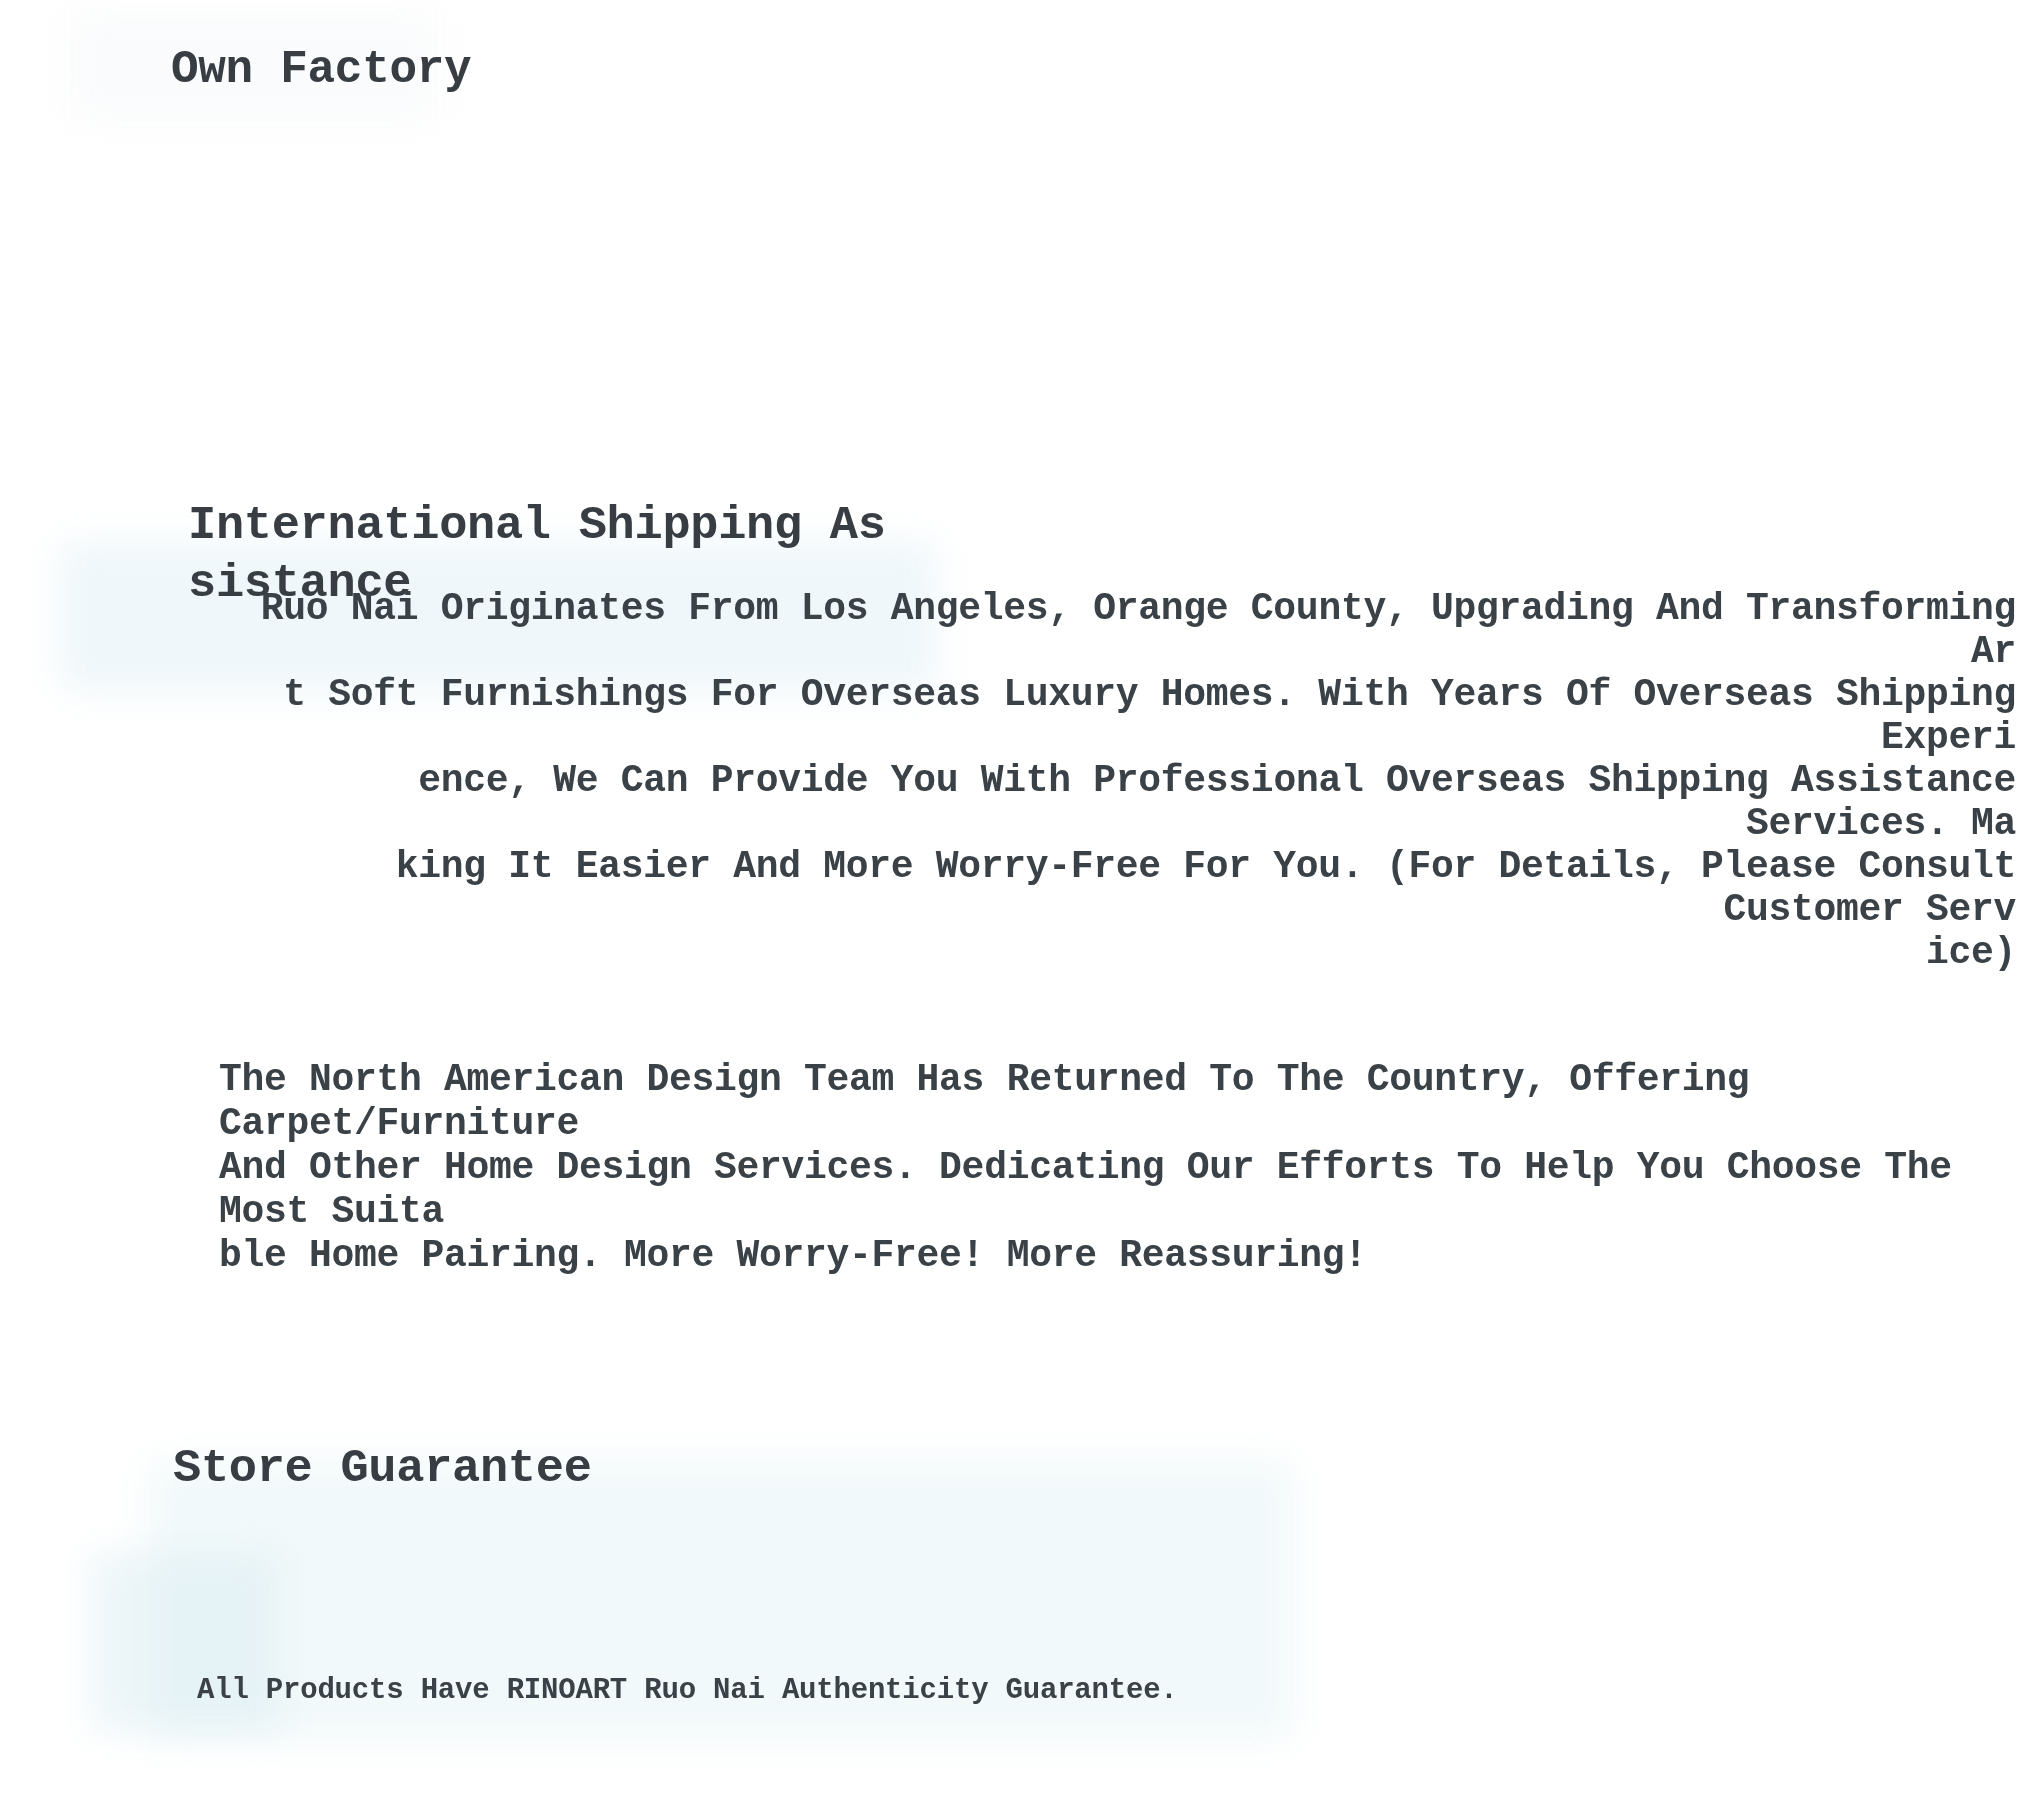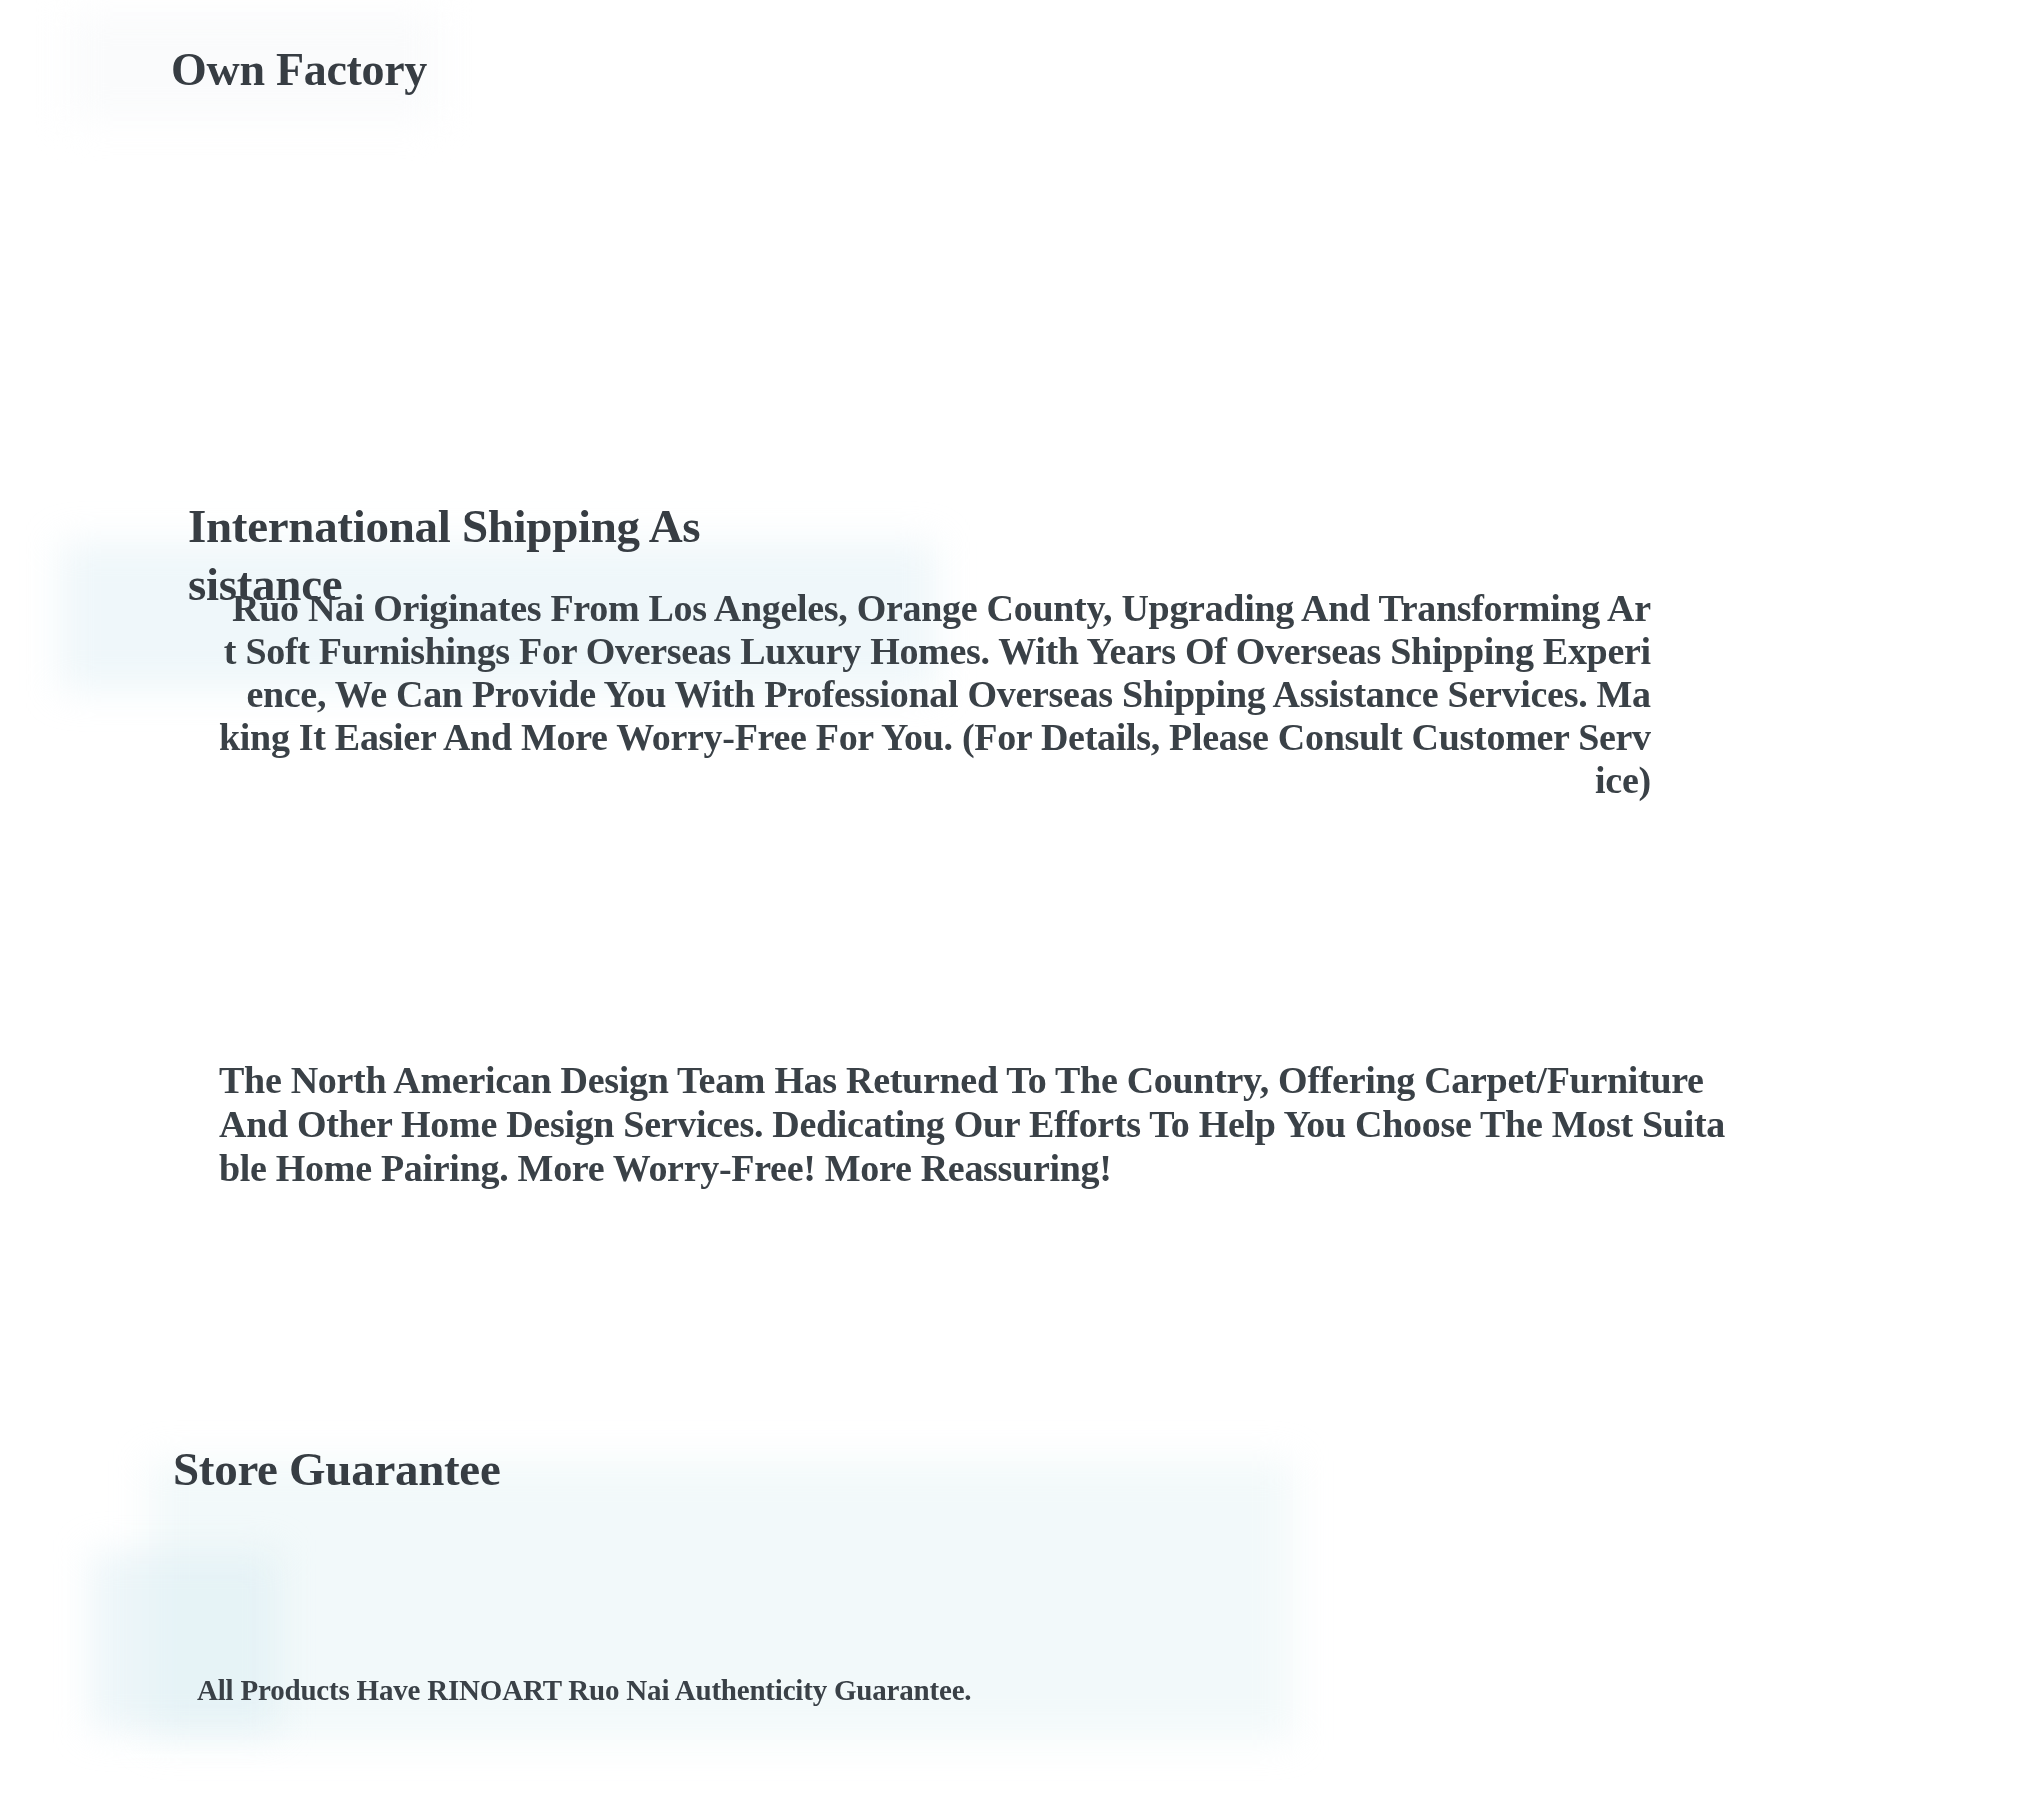--- a/index.html
+++ b/index.html
@@ -2,21 +2,21 @@
 <html><head>
 <meta charset="utf-8">
 <style>
   html,body{margin:0;padding:0;}
   .page{
     position:relative;
     width:2016px;
     height:1804px;
     background:#ffffff;
     overflow:hidden;
-    font-family:Liberation Serif, serif;
+    font-family:Liberation Mono, monospace;
   }
   .txt{
     position:absolute;
     margin:0;
     font-weight:700;
     color:#3a4147;
     white-space:pre-line;
   }
   
   .tint{position:absolute;pointer-events:none;filter:blur(18px);}

